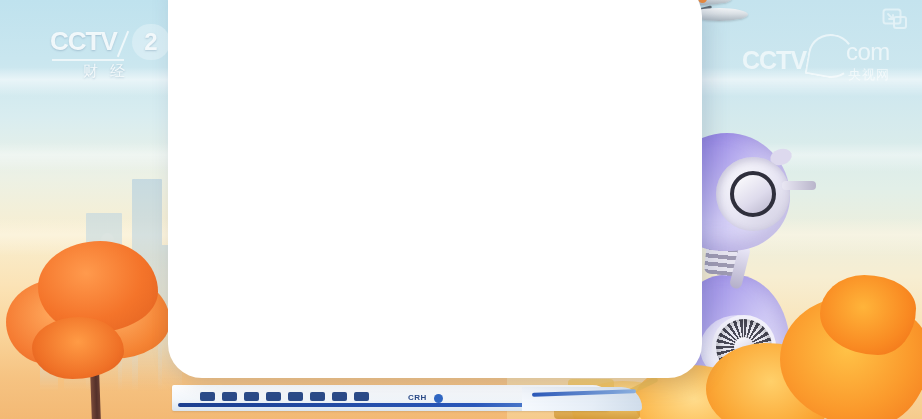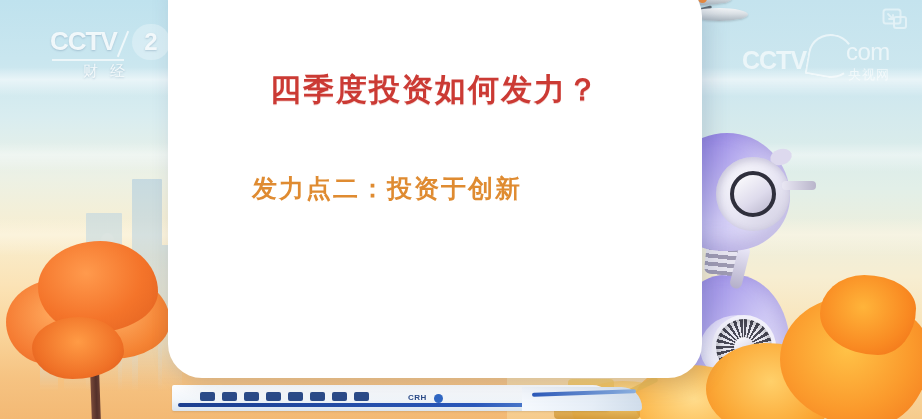--- a/index.html
+++ b/index.html
@@ -606,22 +606,20 @@
     <div class="train-win" style="left:160px"></div>
     <div class="train-win" style="left:182px"></div>
     <div class="train-stripe"></div>
     <div class="train-crh">CRH</div>
     <div class="train-logo"></div>
     <div class="train-nose"></div>
     <div class="train-nose-stripe"></div>
   </div>
 
   <div class="card">
-    <div class="card-title">四季度投资如何发力？</div>
-    <div class="card-line line1">发力点二：投资于创新</div>
   </div>
 
   <div class="chlogo">
     <div class="chlogo-main">CCTV</div>
     <div class="chlogo-slash"></div>
     <div class="chlogo-two">2</div>
     <div class="chlogo-rule"></div>
     <div class="chlogo-sub">财经</div>
   </div>
 

